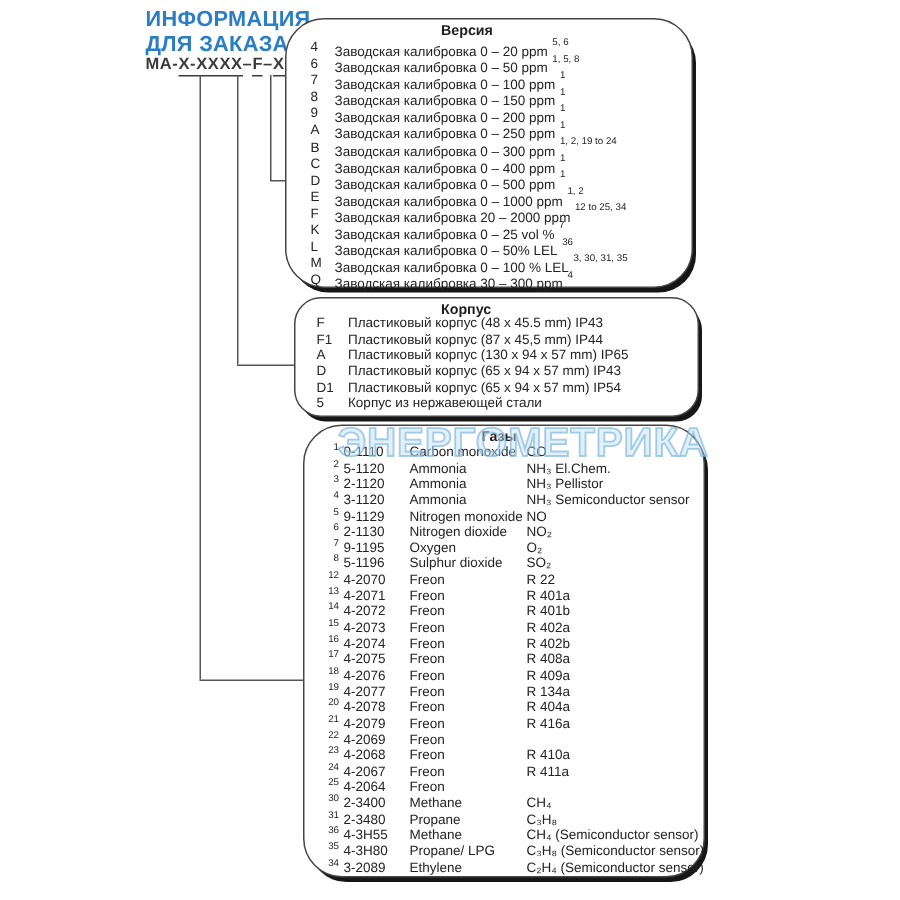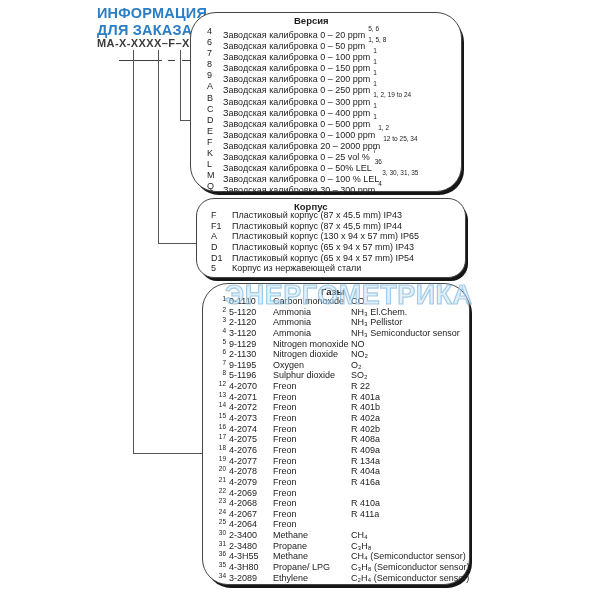--- a/index.html
+++ b/index.html
@@ -11,21 +11,21 @@
   .title{
     position:absolute;left:97px;top:5px;
     font-size:14.5px;font-weight:bold;line-height:17px;
     color:#2b7ec4;letter-spacing:0.2px;
   }
   .code{
     position:absolute;left:97px;top:37px;
     font-size:11px;font-weight:bold;color:#3c3c3c;letter-spacing:0.4px;
     white-space:nowrap;
   }
-  .code .u{border-bottom:1.5px solid #3c3c3c;padding-bottom:11px;}
+  .code .u{border-bottom:1.5px solid #3c3c3c;padding-bottom:1px;}
   .line{position:absolute;background:#555;}
   .obox{
     position:absolute;background:#fff;
     border:1.5px solid #454545;
     box-shadow:3px 4px 0 -1px #161616;
     box-sizing:border-box;
   }
   #version-box{left:190px;top:12px;width:272px;height:180px;border-radius:26px;}
   #housing-box{left:196px;top:198px;width:270px;height:80px;border-radius:18px;}
   #gases-box{left:202px;top:283px;width:268px;height:302px;border-radius:26px;}
@@ -137,21 +137,21 @@
         <span class="vtext">Заводская калибровка 30 – 300 ppm<sup class="vsup">4</sup></span>
       </div>
     </div>
 </div>
 
 <div class="obox" id="housing-box">
   <div class="box-title">Корпус</div>
   <div class="rows">
       <div class="hrow">
         <span class="hkey">F</span>
-        <span class="htext">Пластиковый корпус (87 x 45.5 mm) IP43</span>
+        <span class="htext">Пластиковый корпус (48 x 45.5 mm) IP43</span>
       </div>
       <div class="hrow">
         <span class="hkey">F1</span>
         <span class="htext">Пластиковый корпус (87 x 45,5 mm) IP44</span>
       </div>
       <div class="hrow">
         <span class="hkey">A</span>
         <span class="htext">Пластиковый корпус (130 x 94 x 57 mm) IP65</span>
       </div>
       <div class="hrow">

